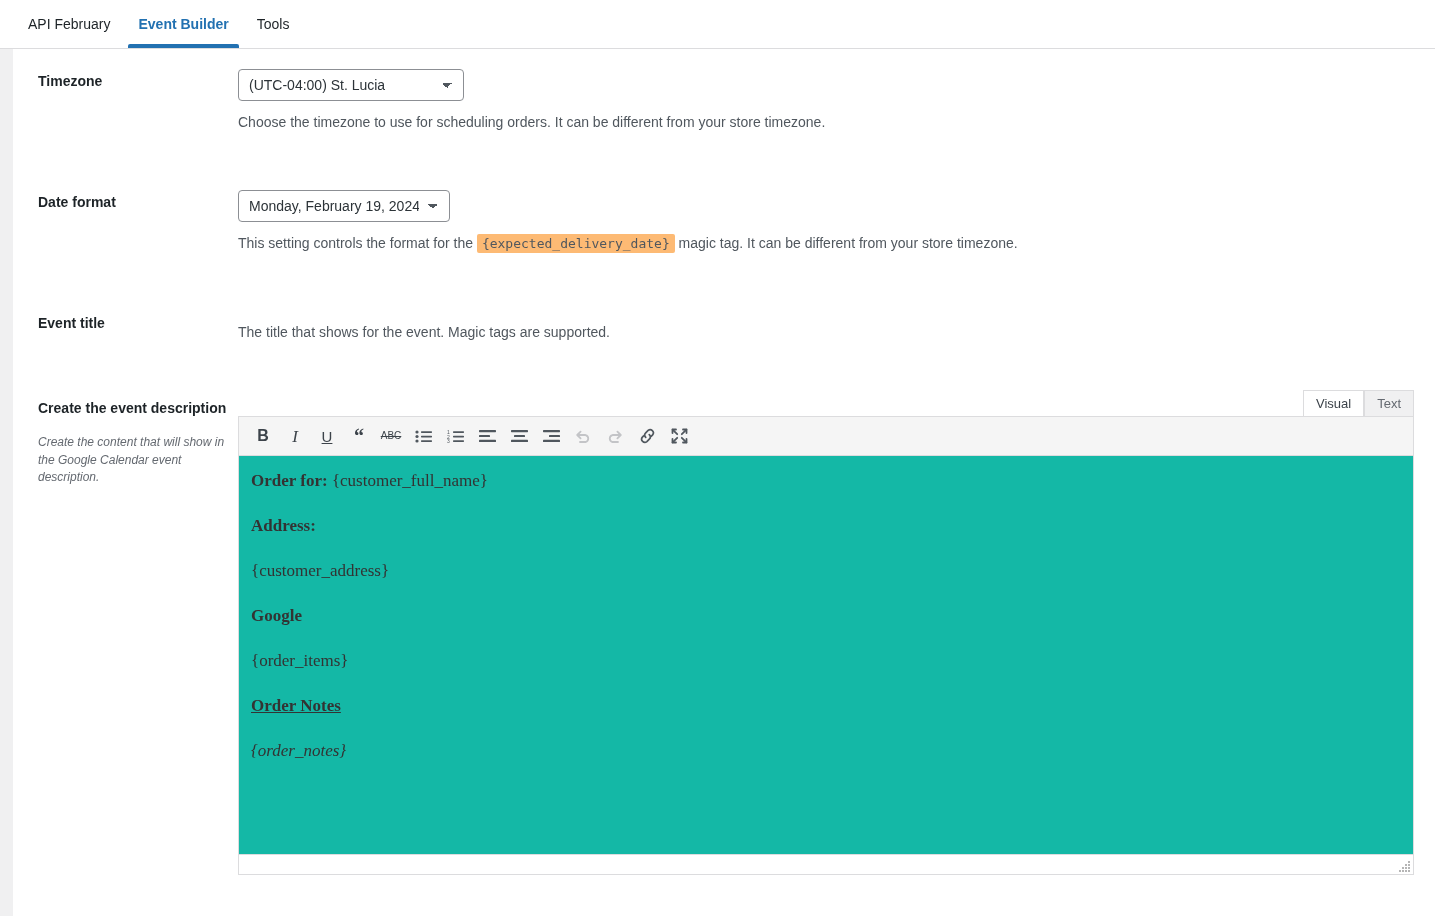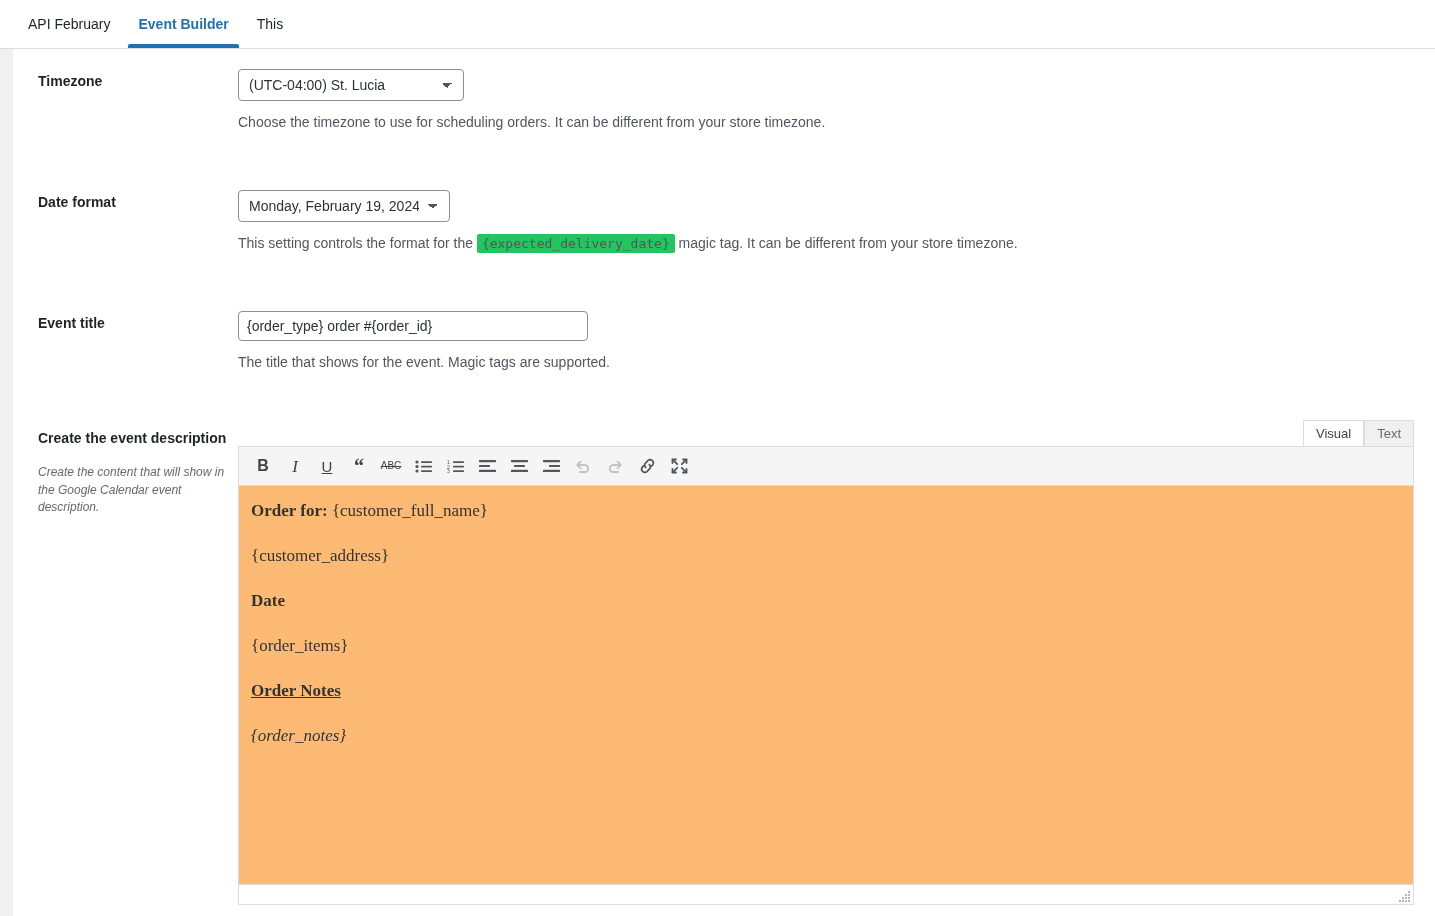--- a/index.html
+++ b/index.html
@@ -87,21 +87,21 @@
     min-width: 0;
   }
   .help-text {
     font-size: 14px;
     color: #50575e;
     margin-top: 11px;
     line-height: 1.5;
   }
   code.magic {
     font-family: "DejaVu Sans Mono", "Liberation Mono", monospace;
-    background: #22c55e;
+    background: #fdba74;
     font-size: 13px;
     padding: 2px 5px;
     border-radius: 2px;
     color: #50575e;
   }
 
   
   select.wp-select {
     appearance: none;
     -webkit-appearance: none;
@@ -231,21 +231,21 @@
   .tb-btn .glyph.bold { font-weight: bold; font-size: 16px; }
   .tb-btn .glyph.italic { font-style: italic; font-family: "Liberation Serif", serif; font-size: 17px; }
   .tb-btn .glyph.underline { text-decoration: underline; font-size: 15px; }
   .tb-btn .glyph.quote { font-size: 20px; font-weight: bold; font-family: "Liberation Serif", serif; }
   .tb-btn .glyph.strike { text-decoration: line-through; font-size: 10px; letter-spacing: 0px; }
 
   .editor-body {
     height: 398px;
     padding: 14px 12px 10px 12px;
     overflow: hidden;
-    background: #fdba74;
+    background: #14b8a6;
     font-family: "Liberation Serif", serif;
     font-size: 17px;
     color: #333333;
   }
   .editor-body p { margin: 0 0 22px 0; line-height: 1.35; }
   .editor-body .b { font-weight: bold; }
   .editor-body .u { text-decoration: underline; }
   .editor-body .i { font-style: italic; }
 
   .editor-statusbar {
@@ -272,21 +272,21 @@
 </head>
 <body>
 
 <div class="page">
 
   <div class="left-gutter"></div>
 
   <nav class="nav-tabs">
     <a class="nav-tab">API February</a>
     <a class="nav-tab active">Event Builder</a>
-    <a class="nav-tab">This</a>
+    <a class="nav-tab">Tools</a>
   </nav>
 
   <div class="form-area">
 
     <div class="row">
       <div class="row-label">Timezone</div>
       <div class="row-field">
         <select class="wp-select" id="tz-select">
           <option selected="">(UTC-04:00) St. Lucia</option>
         </select>
@@ -300,21 +300,20 @@
         <select class="wp-select" id="df-select">
           <option selected="">Monday, February 19, 2024</option>
         </select>
         <div class="help-text"><span>This setting controls the format for the </span><code class="magic">{expected_delivery_date}</code><span> magic tag. It can be different from your store timezone.</span></div>
       </div>
     </div>
 
     <div class="row" style="margin-top:37px;">
       <div class="row-label">Event title</div>
       <div class="row-field">
-        <input class="wp-text" type="text" value="{order_type} order #{order_id}" style="">
         <div class="help-text">The title that shows for the event. Magic tags are supported.</div>
       </div>
     </div>
 
     <div class="desc-row" style="margin-top:38px;">
       <div class="desc-label">
         <div class="title">Create the event description</div>
         <div class="sub">Create the content that will show in the Google Calendar event description.</div>
       </div>
 
@@ -415,22 +414,23 @@
                 <polyline points="1.5,11 1.5,14.5 5,14.5"></polyline>
                   <line x1="1.6" y1="14.4" x2="6.2" y2="9.8"></line>
                 <polyline points="12,14.5 15.5,14.5 15.5,11"></polyline>
                   <line x1="15.4" y1="14.4" x2="10.8" y2="9.8"></line>
               </svg>
             </div>
           </div>
 
           <div class="editor-body">
             <p><span class="b">Order for:</span><span> {customer_full_name}</span></p>
+            <p><span class="b">Address:</span></p>
             <p>{customer_address}</p>
-            <p><span class="b">Date</span></p>
+            <p><span class="b">Google</span></p>
             <p>{order_items}</p>
             <p><span class="b u">Order Notes</span></p>
             <p><span class="i">{order_notes}</span></p>
           </div>
 
         </div>
 
         <div class="editor-statusbar">
           <div class="resize-grip">
             <i style="right:0px;  bottom:0px;"></i>

